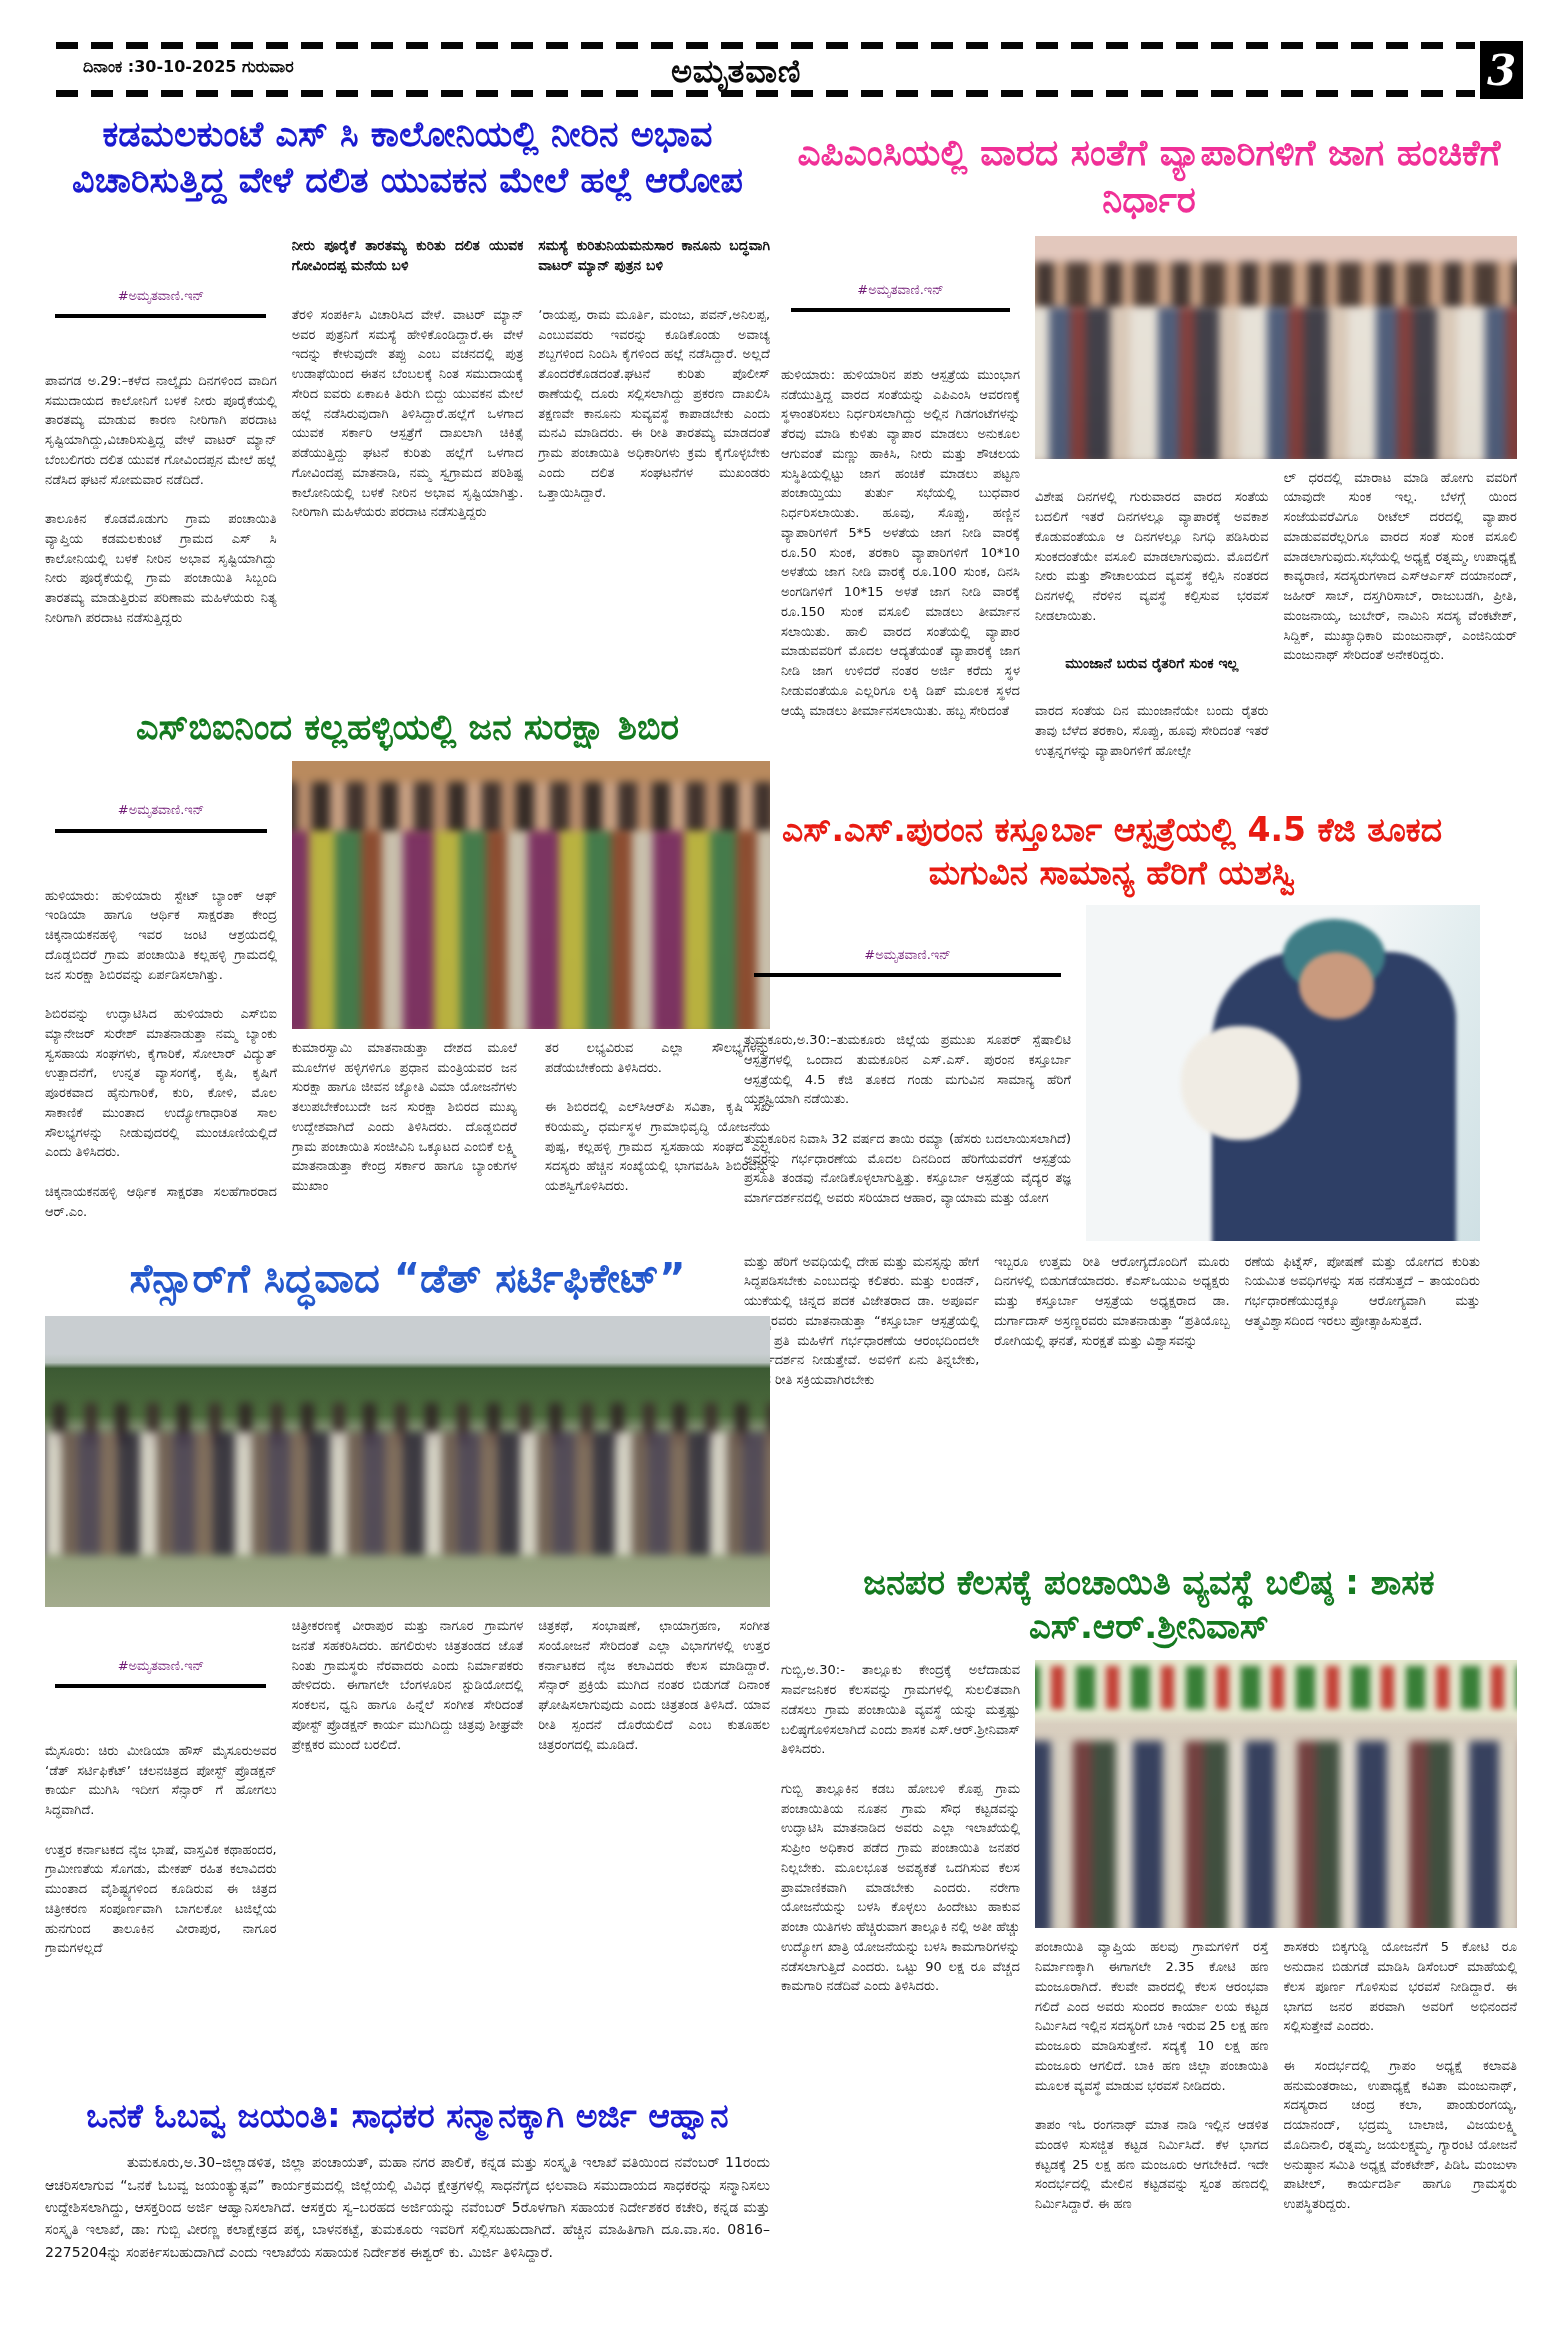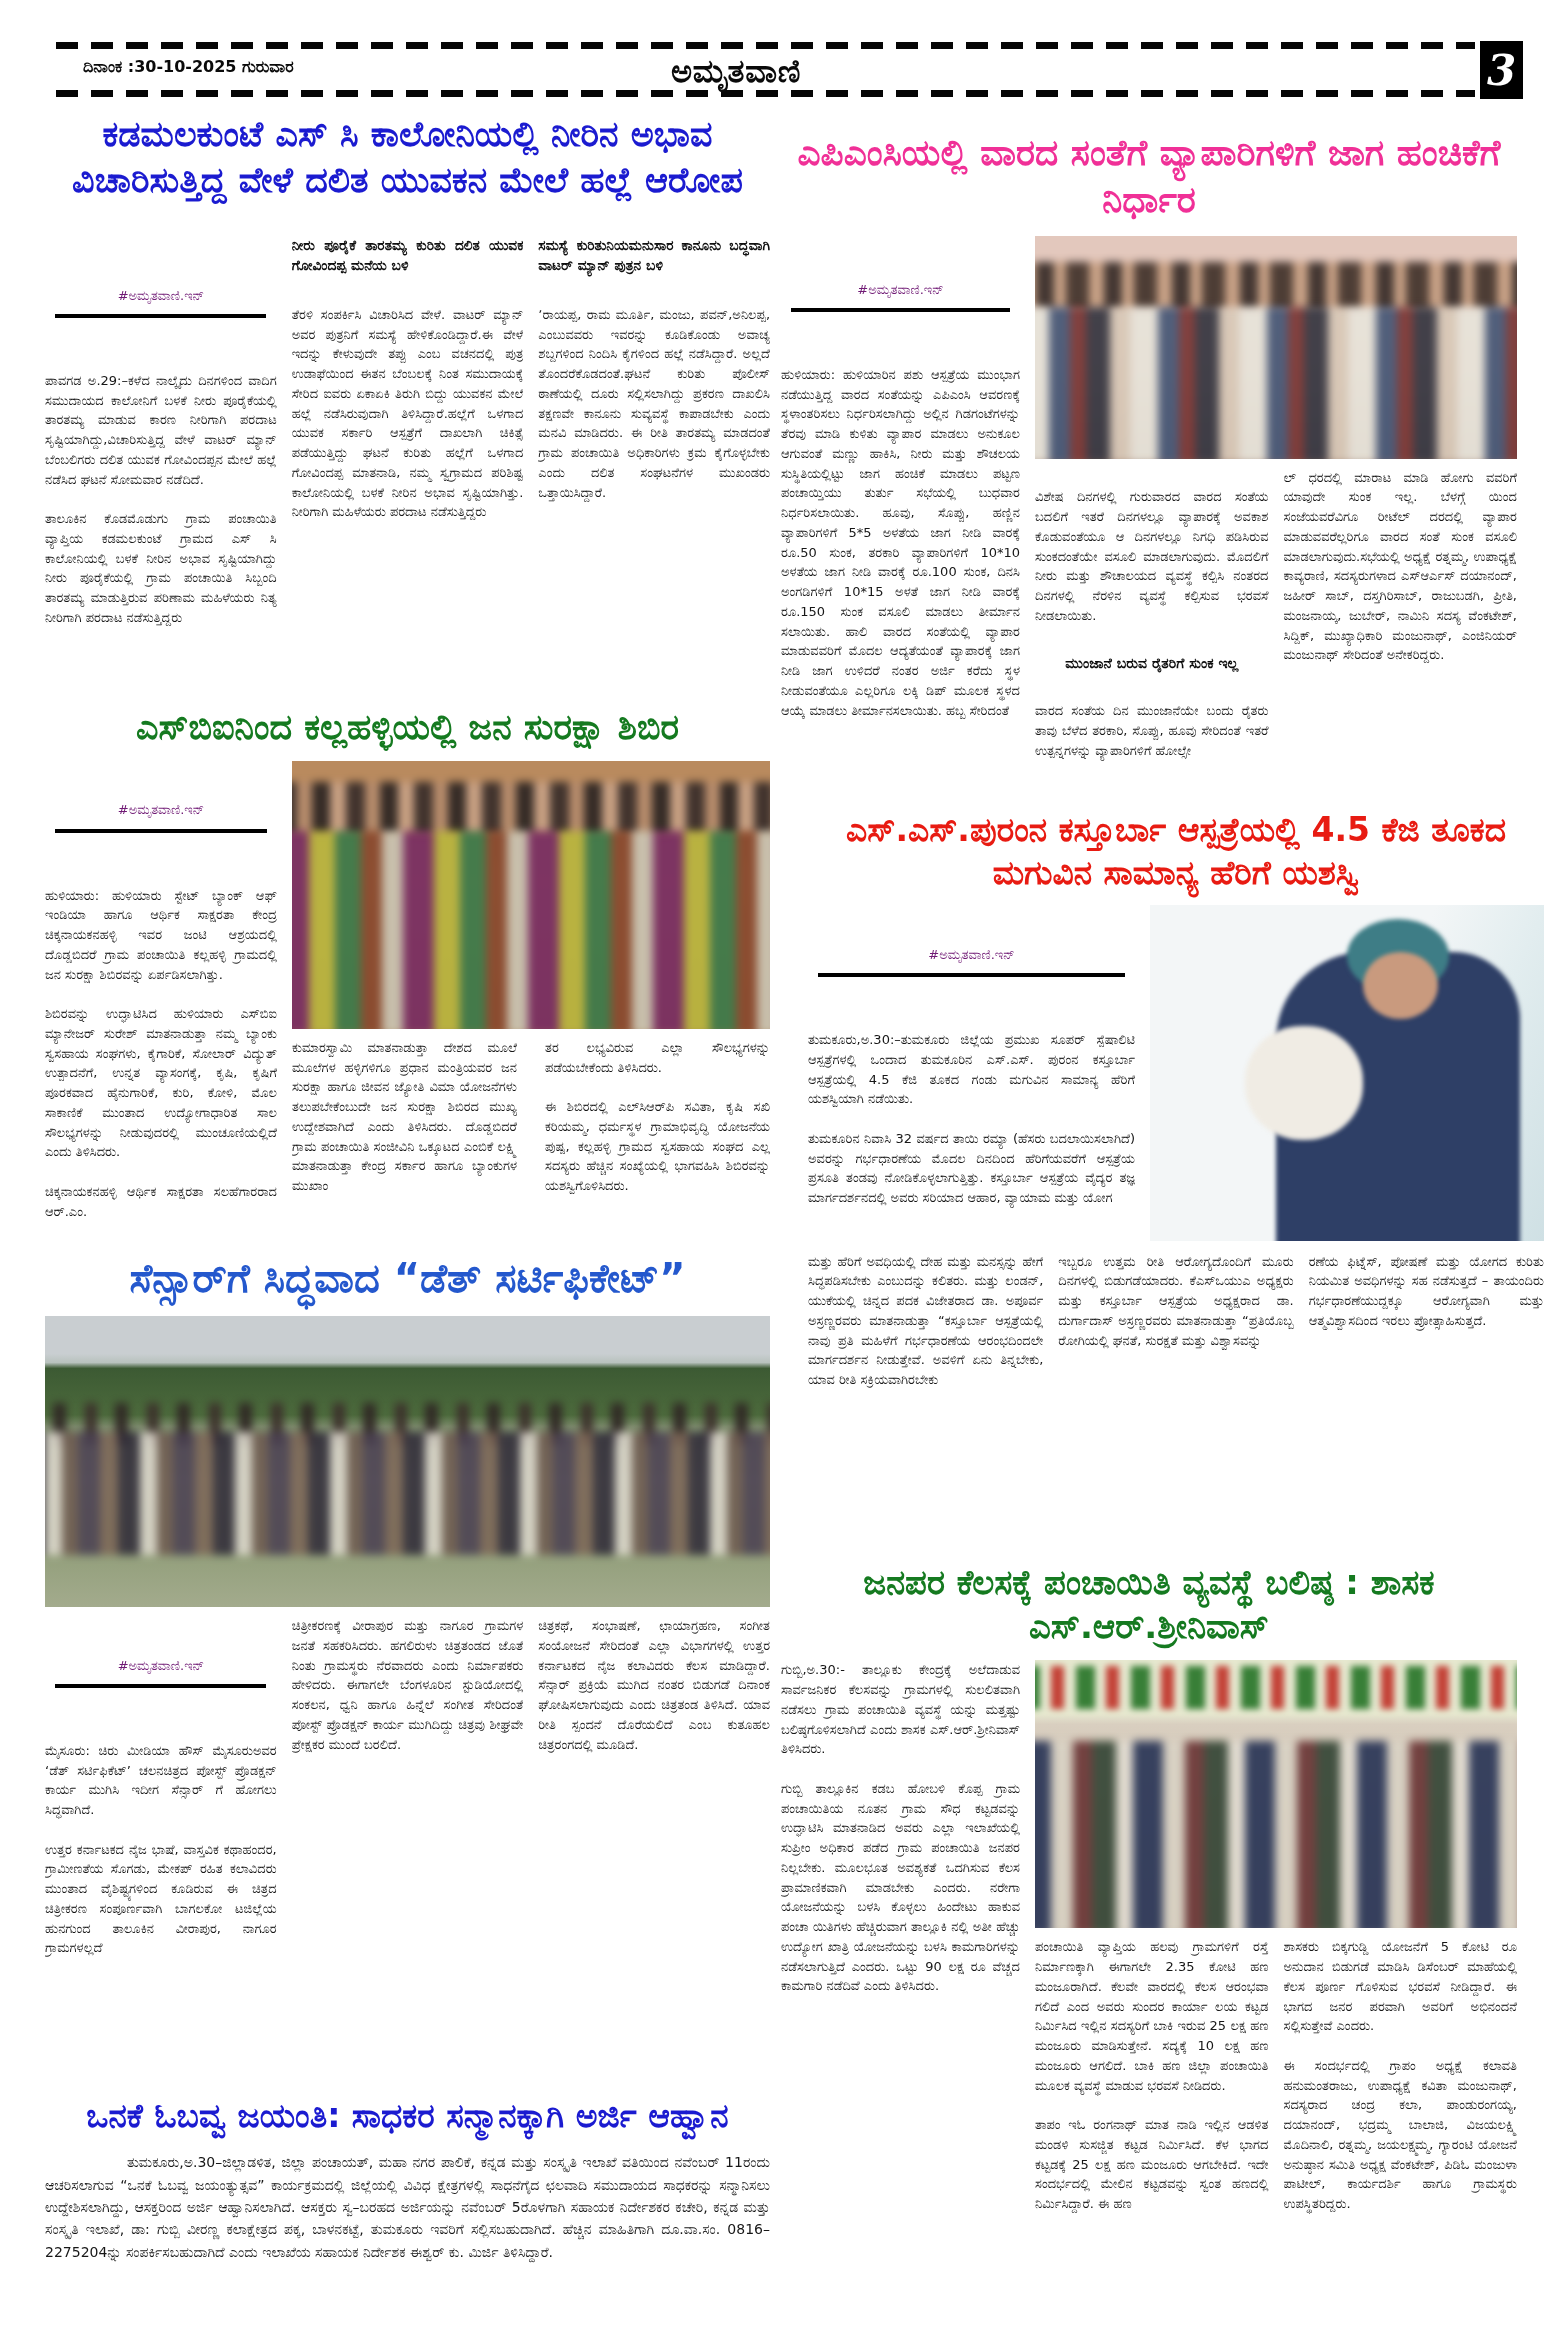--- a/index.html
+++ b/index.html
@@ -133,21 +133,21 @@
         <div class="body-row" style="flex:1;gap:28px;">
           <div class="col">ಕುಮಾರಸ್ವಾಮಿ ಮಾತನಾಡುತ್ತಾ ದೇಶದ ಮೂಲೆ ಮೂಲೆಗಳ ಹಳ್ಳಿಗಳಿಗೂ ಪ್ರಧಾನ ಮಂತ್ರಿಯವರ ಜನ ಸುರಕ್ಷಾ ಹಾಗೂ ಜೀವನ ಜ್ಯೋತಿ ವಿಮಾ ಯೋಜನೆಗಳು ತಲುಪಬೇಕೆಂಬುದೇ ಜನ ಸುರಕ್ಷಾ ಶಿಬಿರದ ಮುಖ್ಯ ಉದ್ದೇಶವಾಗಿದೆ ಎಂದು ತಿಳಿಸಿದರು. ದೊಡ್ಡಬಿದರೆ ಗ್ರಾಮ ಪಂಚಾಯಿತಿ ಸಂಜೀವಿನಿ ಒಕ್ಕೂಟದ ಎಂಬಿಕೆ ಲಕ್ಷ್ಮಿ ಮಾತನಾಡುತ್ತಾ ಕೇಂದ್ರ ಸರ್ಕಾರ ಹಾಗೂ ಬ್ಯಾಂಕುಗಳ ಮುಖಾಂ</div>
           <div class="col">ತರ ಲಭ್ಯವಿರುವ ಎಲ್ಲಾ ಸೌಲಭ್ಯಗಳನ್ನು ಪಡೆಯಬೇಕೆಂದು ತಿಳಿಸಿದರು.
 
 ಈ ಶಿಬಿರದಲ್ಲಿ ಎಲ್‌ಸಿಆರ್‌ಪಿ ಸವಿತಾ, ಕೃಷಿ ಸಖಿ ಕರಿಯಮ್ಮ, ಧರ್ಮಸ್ಥಳ ಗ್ರಾಮಾಭಿವೃದ್ಧಿ ಯೋಜನೆಯ ಪುಷ್ಪ, ಕಲ್ಲಹಳ್ಳಿ ಗ್ರಾಮದ ಸ್ವಸಹಾಯ ಸಂಘದ ಎಲ್ಲ ಸದಸ್ಯರು ಹೆಚ್ಚಿನ ಸಂಖ್ಯೆಯಲ್ಲಿ ಭಾಗವಹಿಸಿ ಶಿಬಿರವನ್ನು ಯಶಸ್ವಿಗೊಳಿಸಿದರು.</div>
         </div>
       </div>
     </div>
   </div>
 
-  <div class="article" style="left:808px;top:809px;width:736px;height:742px;">
+  <div class="article" style="left:744px;top:809px;width:736px;height:742px;">
     <div class="headline h-red" style="font-size:33px;">ಎಸ್.ಎಸ್.ಪುರಂನ ಕಸ್ತೂರ್ಬಾ ಆಸ್ಪತ್ರೆಯಲ್ಲಿ 4.5 ಕೆಜಿ ತೂಕದ ಮಗುವಿನ ಸಾಮಾನ್ಯ ಹೆರಿಗೆ ಯಶಸ್ವಿ</div>
     <div class="body-row" style="margin-top:10.4px;height:336px;">
       <div class="col" style="flex:0 0 327px;">
         <div class="tagwrap">
           <span class="tag">#ಅಮೃತವಾಣಿ.ಇನ್</span>
           <div class="rule"></div>
         </div>
         <div style="white-space:pre-line;">ತುಮಕೂರು,ಅ.30:–ತುಮಕೂರು ಜಿಲ್ಲೆಯ ಪ್ರಮುಖ ಸೂಪರ್ ಸ್ಪೆಷಾಲಿಟಿ ಆಸ್ಪತ್ರೆಗಳಲ್ಲಿ ಒಂದಾದ ತುಮಕೂರಿನ ಎಸ್.ಎಸ್. ಪುರಂನ ಕಸ್ತೂರ್ಬಾ ಆಸ್ಪತ್ರೆಯಲ್ಲಿ 4.5 ಕೆಜಿ ತೂಕದ ಗಂಡು ಮಗುವಿನ ಸಾಮಾನ್ಯ ಹೆರಿಗೆ ಯಶಸ್ವಿಯಾಗಿ ನಡೆಯಿತು.
 
 ತುಮಕೂರಿನ ನಿವಾಸಿ 32 ವರ್ಷದ ತಾಯಿ ರಮ್ಯಾ (ಹೆಸರು ಬದಲಾಯಿಸಲಾಗಿದೆ) ಅವರನ್ನು ಗರ್ಭಧಾರಣೆಯ ಮೊದಲ ದಿನದಿಂದ ಹೆರಿಗೆಯವರೆಗೆ ಆಸ್ಪತ್ರೆಯ ಪ್ರಸೂತಿ ತಂಡವು ನೋಡಿಕೊಳ್ಳಲಾಗುತ್ತಿತ್ತು. ಕಸ್ತೂರ್ಬಾ ಆಸ್ಪತ್ರೆಯ ವೈದ್ಯರ ತಜ್ಞ ಮಾರ್ಗದರ್ಶನದಲ್ಲಿ ಅವರು ಸರಿಯಾದ ಆಹಾರ, ವ್ಯಾಯಾಮ ಮತ್ತು ಯೋಗ</div>

